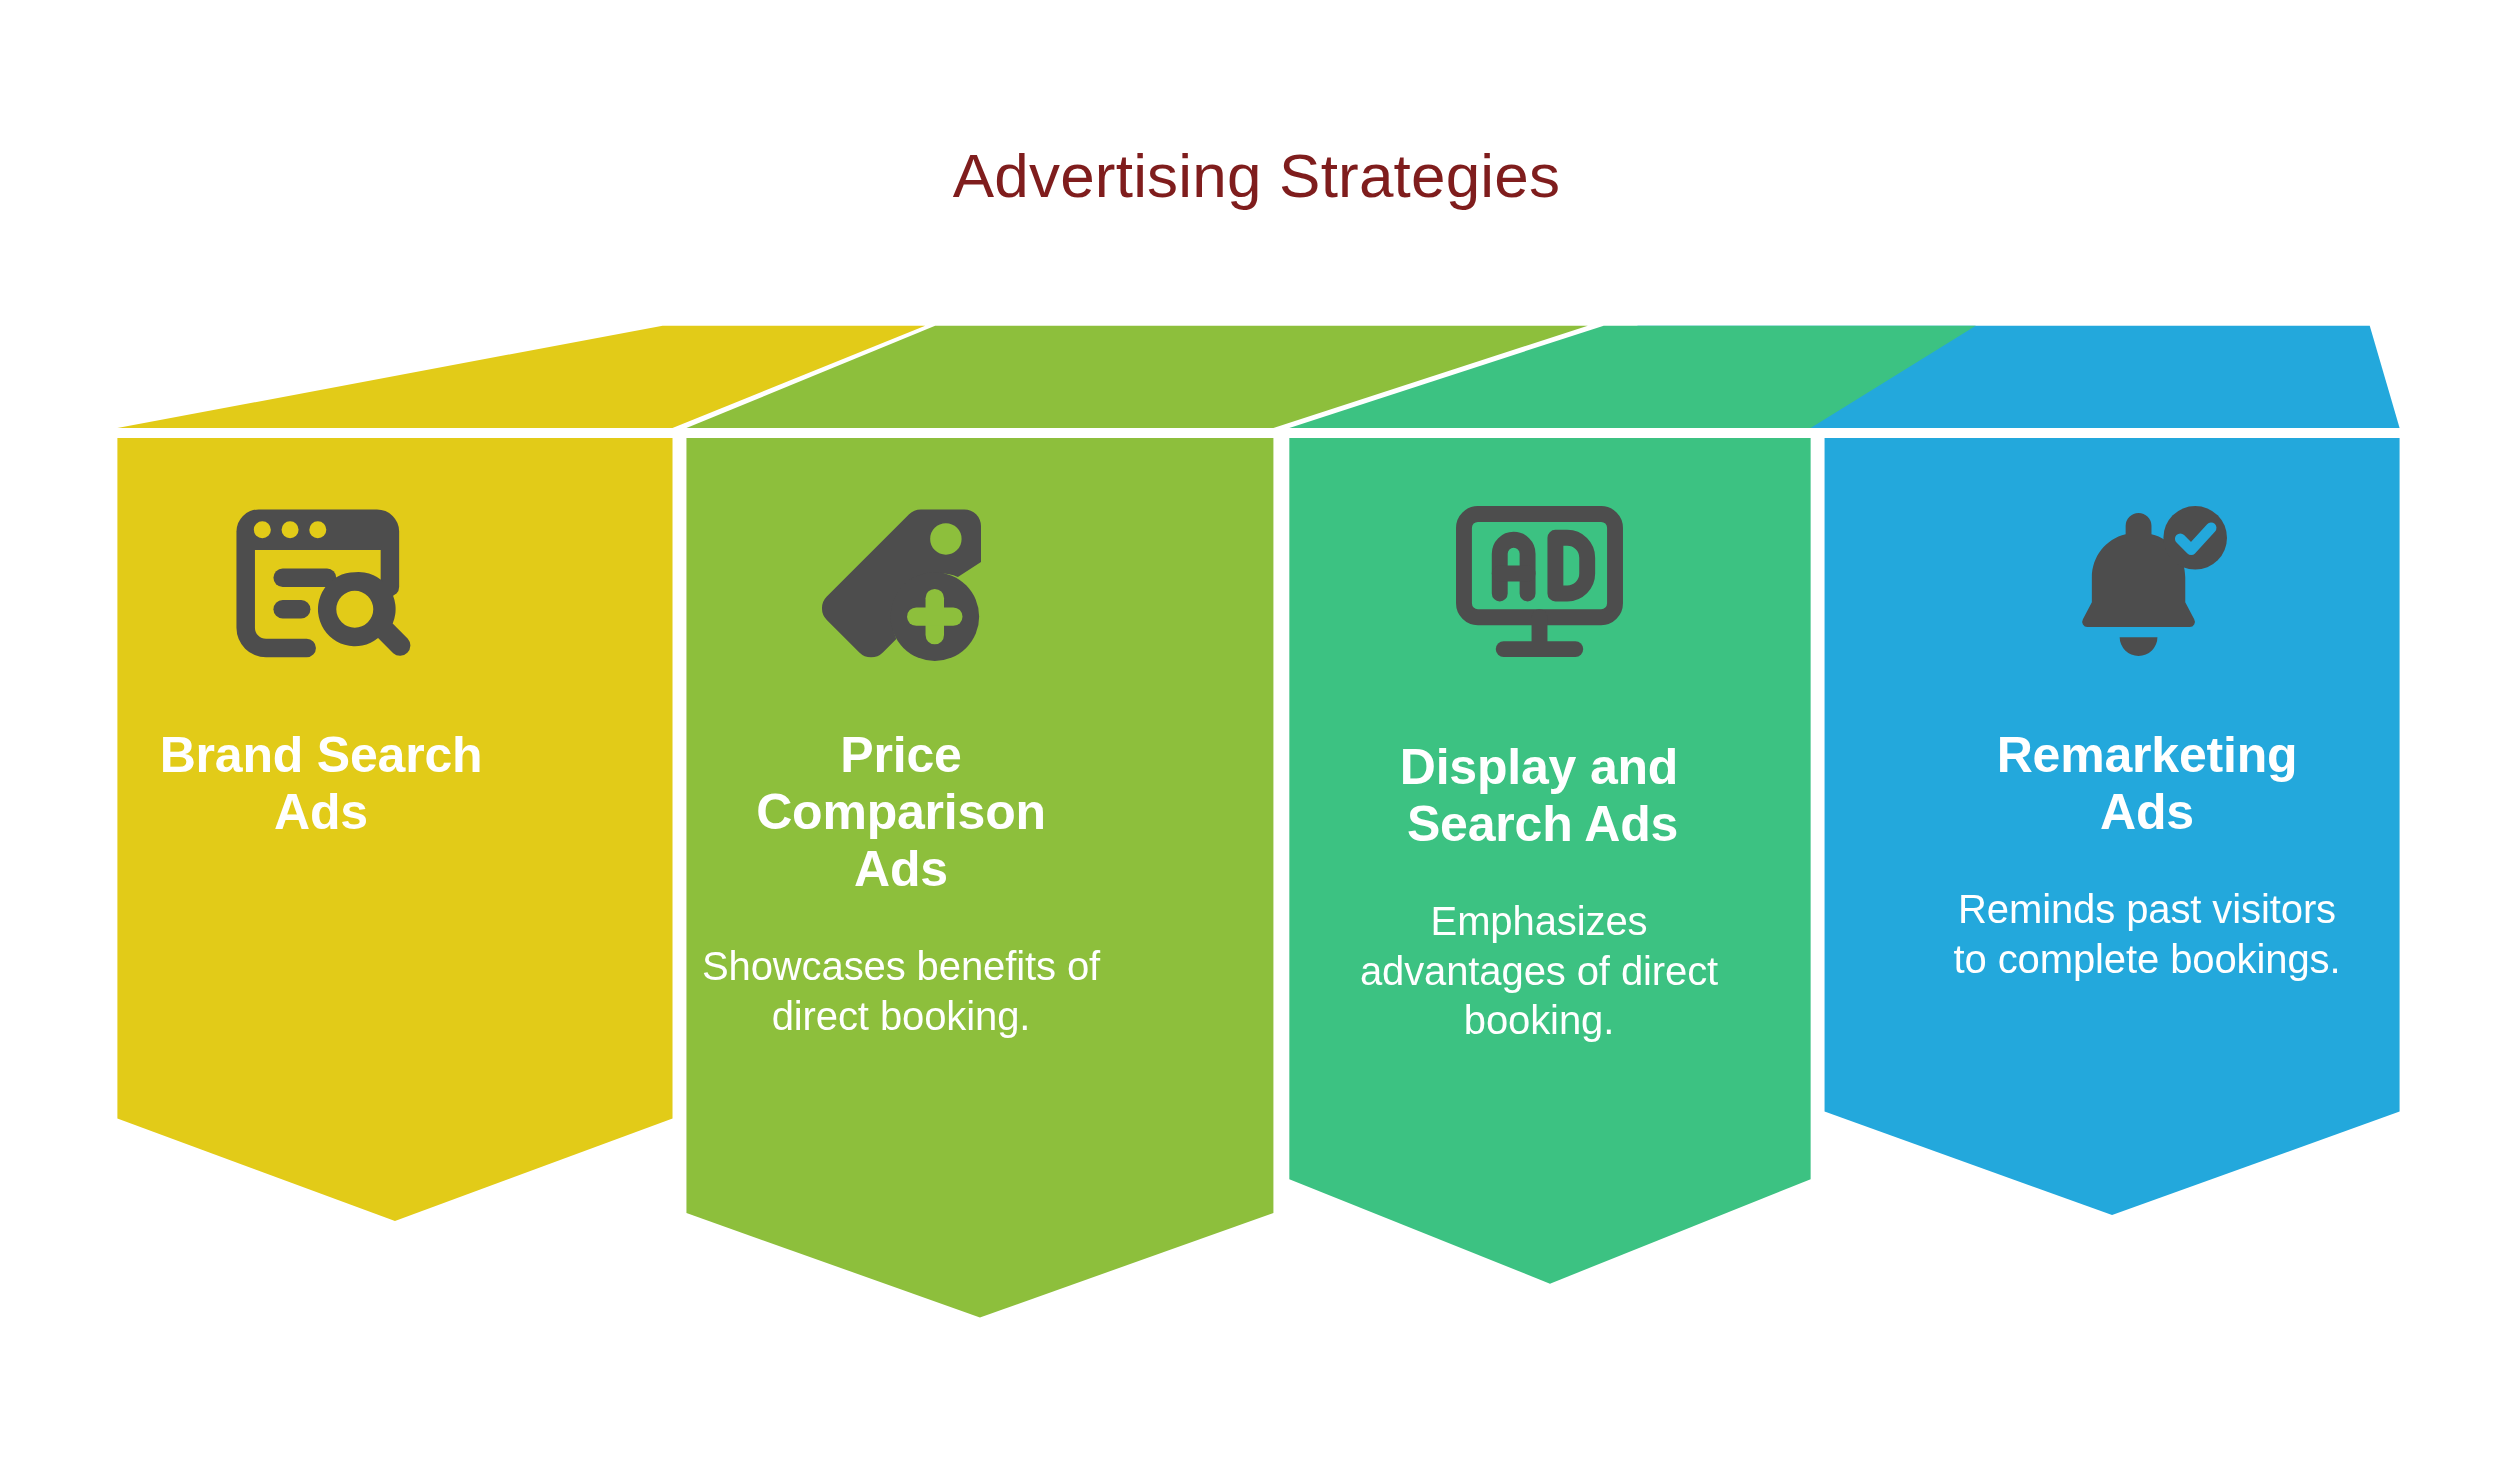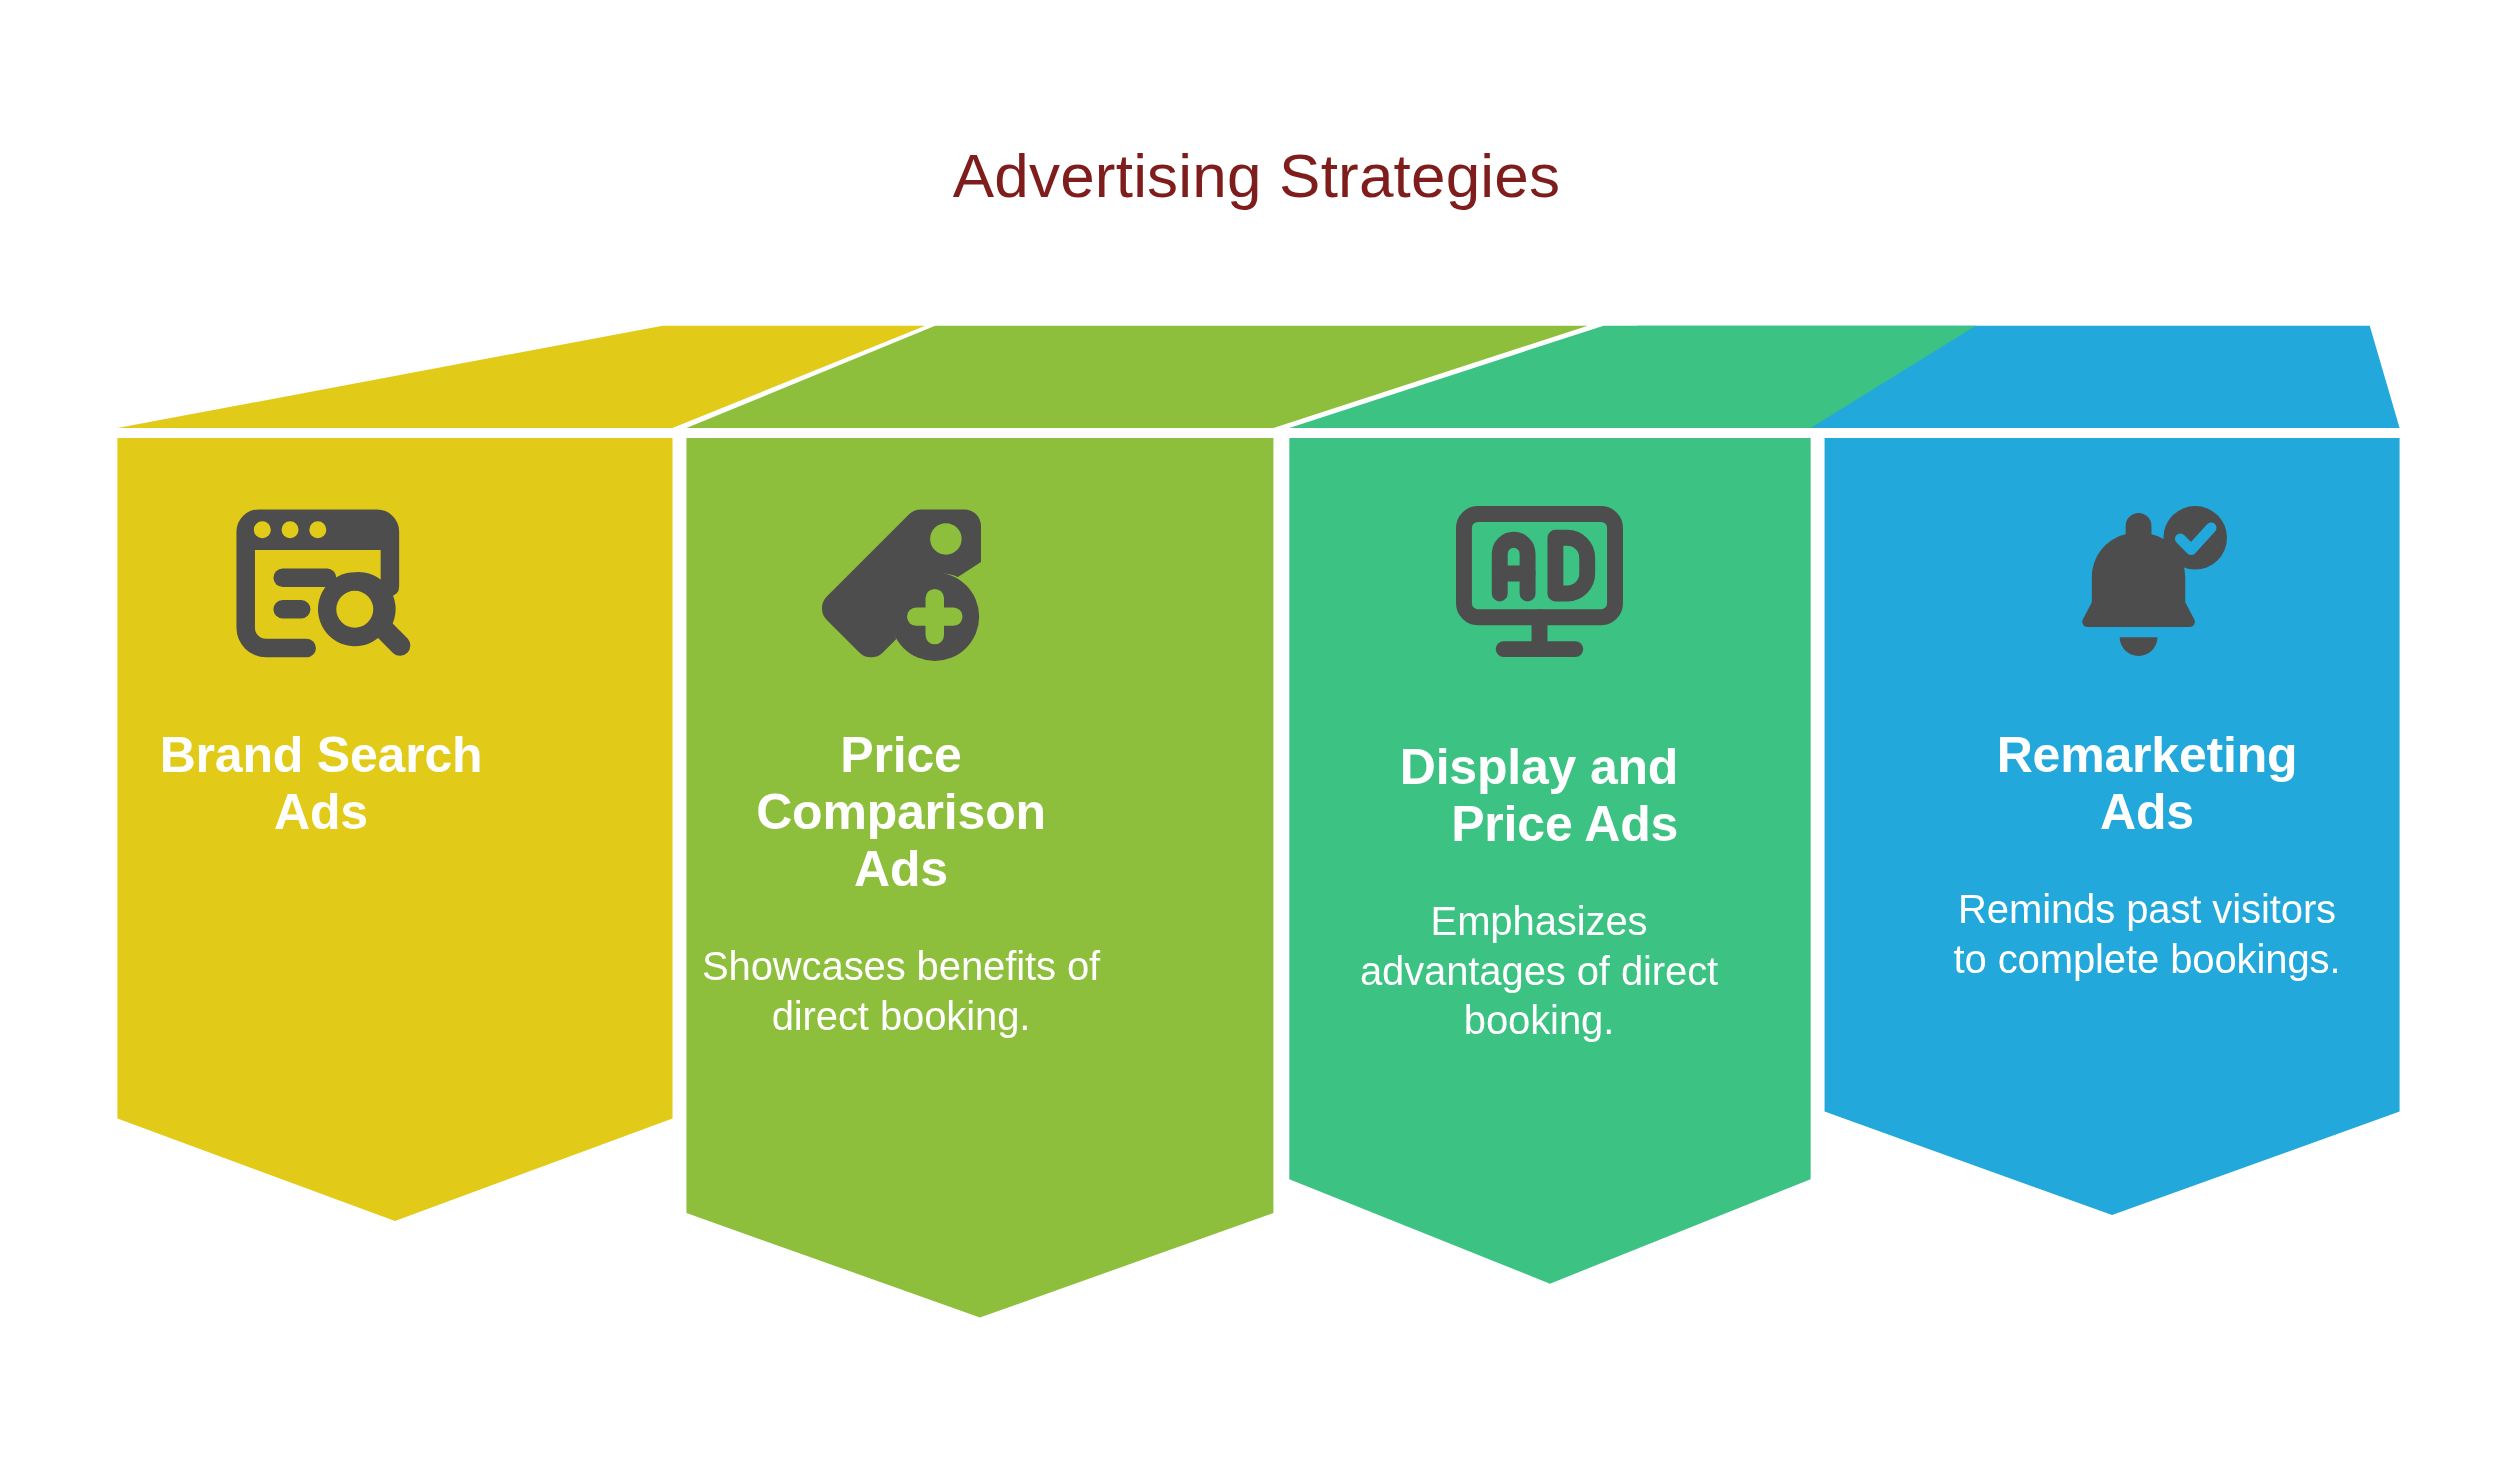--- a/index.html
+++ b/index.html
@@ -157,21 +157,21 @@
         <g fill="none" stroke="#4d4d4d" stroke-width="8" stroke-linecap="round" stroke-linejoin="round">
           <rect x="6" y="6" width="76" height="52" rx="7"></rect>
           <path d="M44 58v12"></path>
           <path d="M26 74h36"></path>
           <path d="M24 46V26a7 7 0 0 1 14 0v20"></path>
           <path d="M24 36h14"></path>
           <path d="M52 46V18h6a10 10 0 0 1 10 10v8a10 10 0 0 1-10 10h-6z"></path>
         </g>
       </svg>
     </span>
-    <div class="panel-title"><span>Display and</span><br><span>Price Ads</span></div>
+    <div class="panel-title"><span>Display and</span><br><span>Search Ads</span></div>
     <div class="panel-desc">Emphasizes advantages of direct booking.</div>
   </div>
 
   <div class="panel-content" id="content-3">
     <span class="panel-icon">
       <svg width="175" height="159" viewBox="0 0 88 80" fill="none">
         <g fill="#4d4d4d">
           <path d="M33 12a6.5 6.5 0 0 1 13 0v4.2C56 18.6 63 27.4 63 38v12.5l4.5 8.5a2.6 2.6 0 0 1-2.3 3.9H13.8a2.6 2.6 0 0 1-2.3-3.9L16 50.5V38c0-10.6 7-19.4 17-21.8V12z"></path>
           <path d="M30 68h19a9.5 9.5 0 0 1-19 0z"></path>
           <circle cx="68" cy="18" r="16"></circle>

